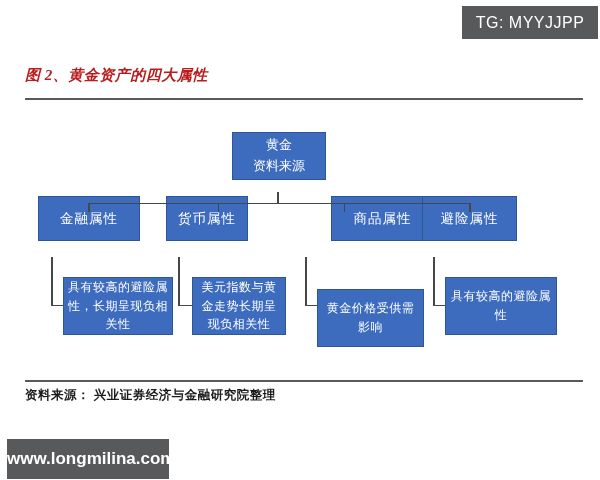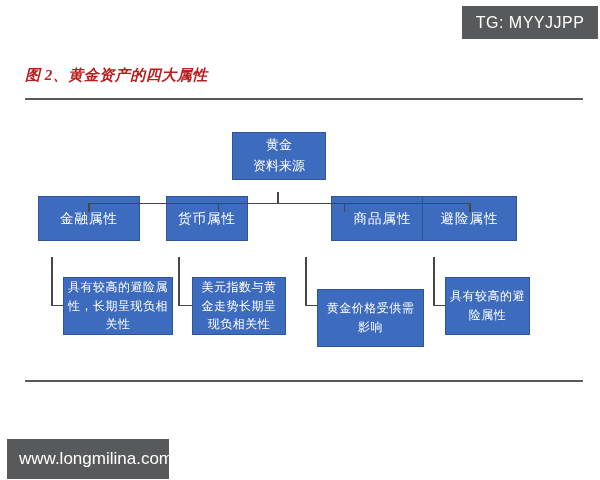--- a/index.html
+++ b/index.html
@@ -13,21 +13,21 @@
   .tg-badge {
     position:absolute; left:462px; top:6px; width:136px; height:33px;
     background:var(--badge-bg,#58595b); color:#fff;
     font-family:"Liberation Sans", sans-serif; font-size:16px;
     display:flex; align-items:center; justify-content:center; letter-spacing:.5px;
   }
   .site-badge {
     position:absolute; left:7px; top:439px; width:162px; height:40px;
     background:var(--badge-bg,#58595b); color:#fff;
     font-family:"Liberation Sans", sans-serif; font-size:17px;
-    display:flex; align-items:center; padding-left:12px; box-sizing:border-box;
+    display:flex; align-items:center; padding-left:0; box-sizing:border-box;font-weight:bold;
   }
 
   
   .fig-title {
     position:absolute; left:25px; top:66px;
     font-weight:bold; font-size:15px; color:#b91c1c; letter-spacing:.5px;font-style:italic;
   }
   .rule { position:absolute; left:25px; width:558px; height:2px; background:#595959; }
   .rule-top { top:98px; }
   .rule-bottom { top:380px; }
@@ -48,21 +48,21 @@
   .root { left:232px; top:132px; width:94px; height:48px; font-size:13px; line-height:1.6; }
   .lvl2 { top:196px; height:45px; font-size:13.5px; letter-spacing:1px; }
   .b1 { left:38px;  width:102px; }
   .b2 { left:166px; width:82px; }
   .b3 { left:293px; width:103px;margin-left:38px; }
   .b4 { left:422px; width:95px;  }
   .lvl3 { top:277px; height:58px; font-size:12px; line-height:1.55; padding:2px 3px; letter-spacing:.5px; }
   .d1 { left:63px;  width:110px; }
   .d2 { left:192px; width:94px; }
   .d3 { left:317px; width:107px;margin-top:12px; }
-  .d4 { left:445px; width:85px; }
+  .d4 { left:445px; width:112px; }
 
   
   .cl { position:absolute; background:var(--line,#474747); }
   .c-riser  { left:277px;   top:192px;   width:1.5px; height:11px; }
   .c-bus    { left:88px;    top:202.5px; width:382px; height:1.5px; }
   .c-drop1  { left:88px;    top:203px;   width:1.5px; height:9px; }
   .c-drop2  { left:217.5px; top:203px;   width:1.5px; height:9px; }
   .c-drop3  { left:343.5px; top:203px;   width:1.5px; height:9px; }
   .c-drop4  { left:469px;   top:203px;   width:1.5px; height:9px; }
   .c-e1v { left:51px;  top:257px;   width:1.5px; height:48px; }
@@ -112,16 +112,17 @@
     <div class="cl c-e2v"></div>
     <div class="cl c-e2h"></div>
     <div class="cl c-e3v"></div>
     <div class="cl c-e3h"></div>
     <div class="cl c-e4v"></div>
     <div class="cl c-e4h"></div>
 
   </div>
 
   <div class="rule rule-bottom"></div>
+  <div class="source">资料来源： 兴业证券经济与金融研究院整理</div>
 
   <div class="site-badge">www.longmilina.com</div>
 
 </div>
 
 </body></html>

